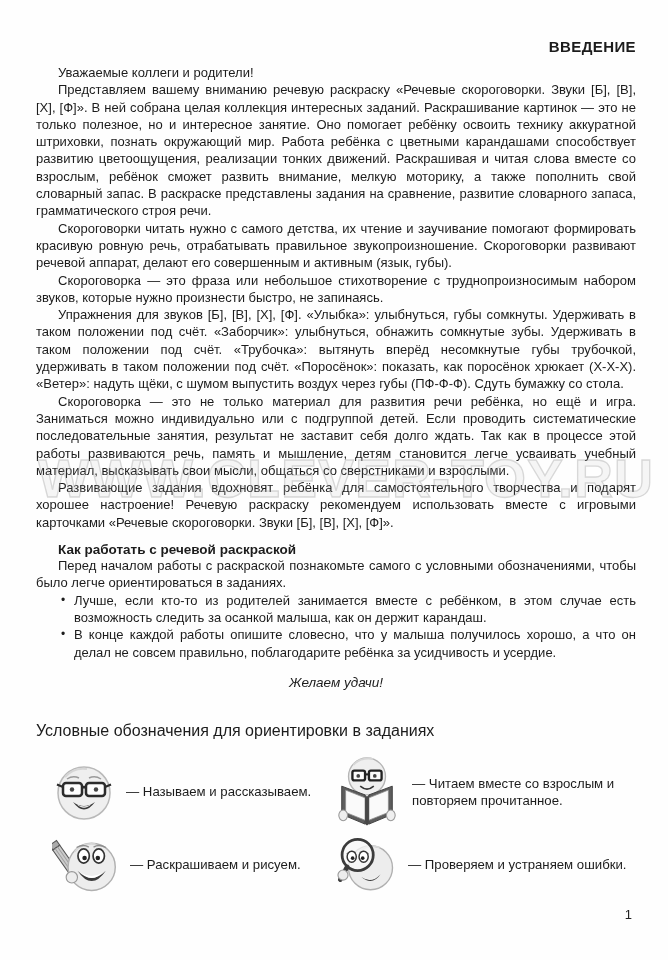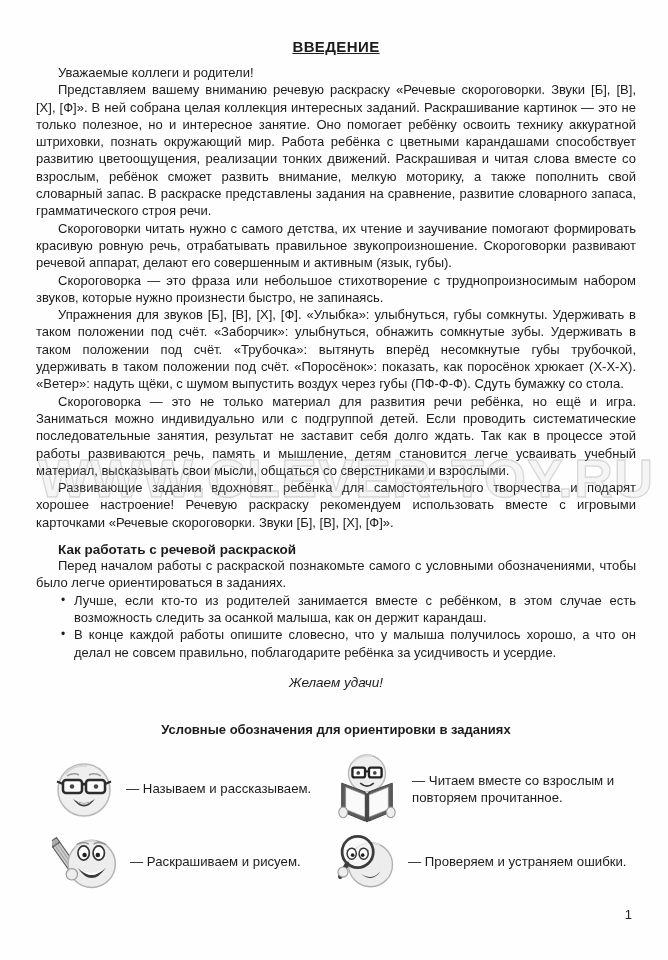--- a/index.html
+++ b/index.html
@@ -11,26 +11,25 @@
     width: 668px;
     height: 960px;
     margin: 0 auto;
     background: #fefefe;
     color: #1c1c1c;
     overflow: hidden;
     padding: 38px 32px 0 36px;
   }
 
   .doc-title {
-    text-align: center;
+    text-align: right;
     font-size: 15px;
     font-weight: bold;
     letter-spacing: 0.4px;
     margin-bottom: 9px;
-    text-decoration: underline;
   }
 
   .para {
     font-size: 13px;
     line-height: 17.3px;
     text-align: justify;
     text-indent: 22px;
   }
 
   .subheading {
@@ -58,23 +57,22 @@
   }
 
   .wish {
     text-align: center;
     font-style: italic;
     font-size: 13.5px;
     margin-top: 14px;
   }
 
   .legend-heading {
-    text-align: center;
-    font-size: 13px;
-    font-weight: bold;
+    font-size: 16px;
+    font-weight: normal;
     margin-top: 32px;
   }
 
   .legend-grid {
     margin-top: 13px;
     display: grid;
     grid-template-columns: 296px 1fr;
     row-gap: 0;
   }
   .legend-item {

